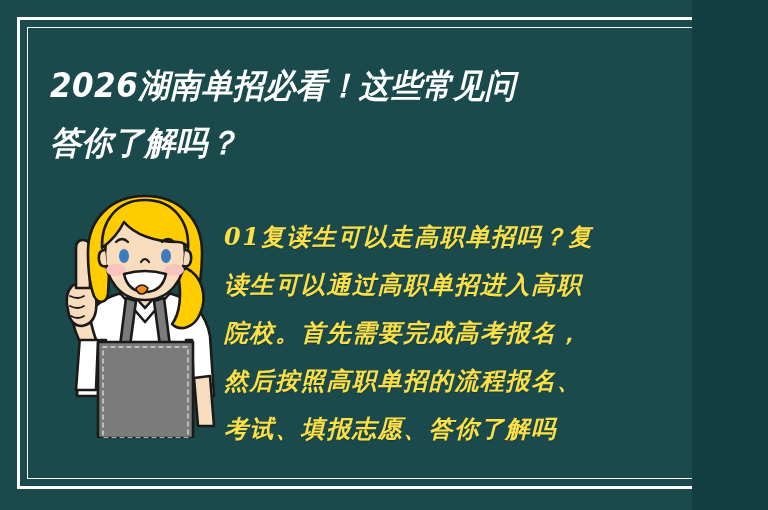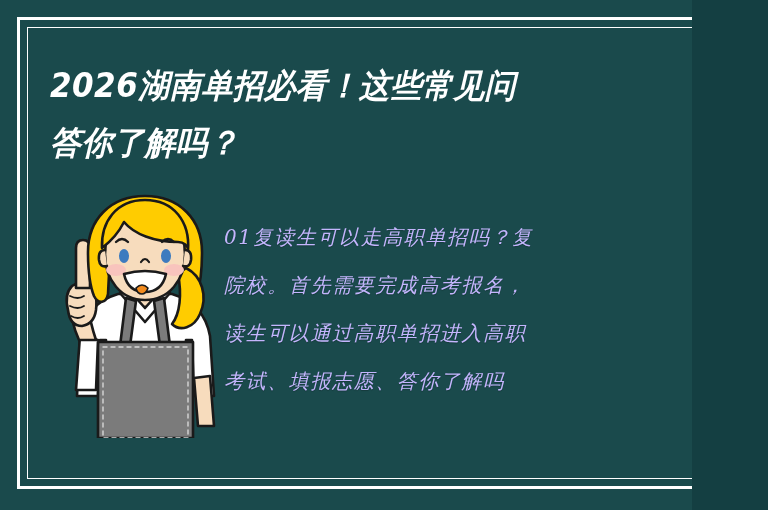--- a/index.html
+++ b/index.html
@@ -59,28 +59,29 @@
   }
 
   
   .body-copy {
     position: absolute;
     left: 224px;
     top: 213px;
     width: 425px;
   }
   .body-line {
-    color: #c4b5fd;
+    color: #fde047;
     font-family: "DejaVu Serif", "Liberation Serif", serif;
     font-style: italic;
-    font-size: 20px;
+    font-size: 24px;
     line-height: 48px;
     letter-spacing: 1.6px;
     white-space: nowrap;
     text-shadow: 0 1px 1px rgba(0,0,0,0.22);
+    font-weight: bold;
   }
 
   
   .illustration {
     position: absolute;
     left: 58px;
     top: 190px;
     width: 175px;
     height: 248px;
   }
@@ -94,22 +95,23 @@
   <div class="frame-outer"></div>
   <div class="frame-inner"></div>
 
   <div class="headline">
     <div class="headline-line">2026湖南单招必看！这些常见问</div>
     <div class="headline-line">答你了解吗？</div>
   </div>
 
   <div class="body-copy">
     <div class="body-line">01复读生可以走高职单招吗？复</div>
+    <div class="body-line">读生可以通过高职单招进入高职</div>
     <div class="body-line">院校。首先需要完成高考报名，</div>
-    <div class="body-line">读生可以通过高职单招进入高职</div>
+    <div class="body-line">然后按照高职单招的流程报名、</div>
     <div class="body-line">考试、填报志愿、答你了解吗</div>
   </div>
 
   <div class="illustration">
     <svg viewBox="0 0 175 248" xmlns="http://www.w3.org/2000/svg">
       <g stroke="#1a1a1a" stroke-width="2.6" stroke-linejoin="round" stroke-linecap="round">
 
         <path d="M60 104 C40 110 26 124 22 146 L19 206 L40 206 L42 150 L48 150 L48 248 L128 248 L128 150 L134 150 L136 206 L156 206 L152 146 C148 124 134 110 114 104 Z" fill="#ffffff"></path>
 
         <path d="M72 88 L72 112 Q87 122 102 112 L102 88 Z" fill="#f7dcbd"></path>

